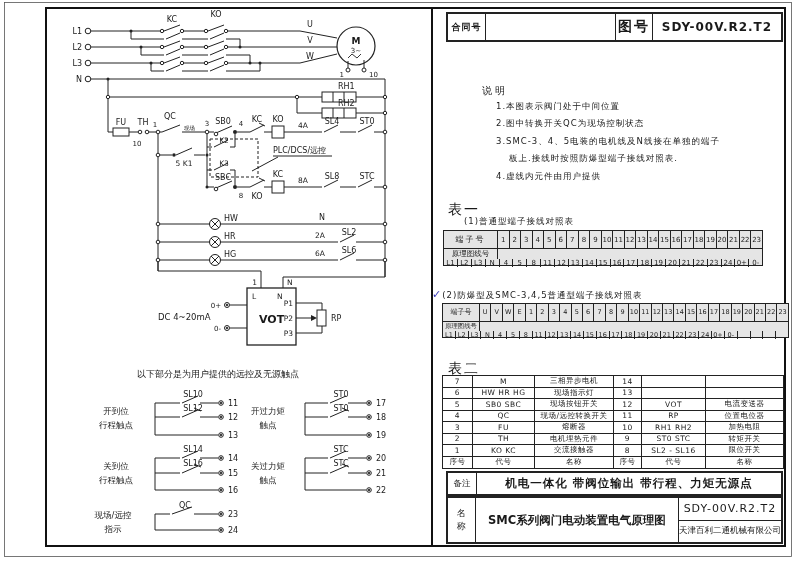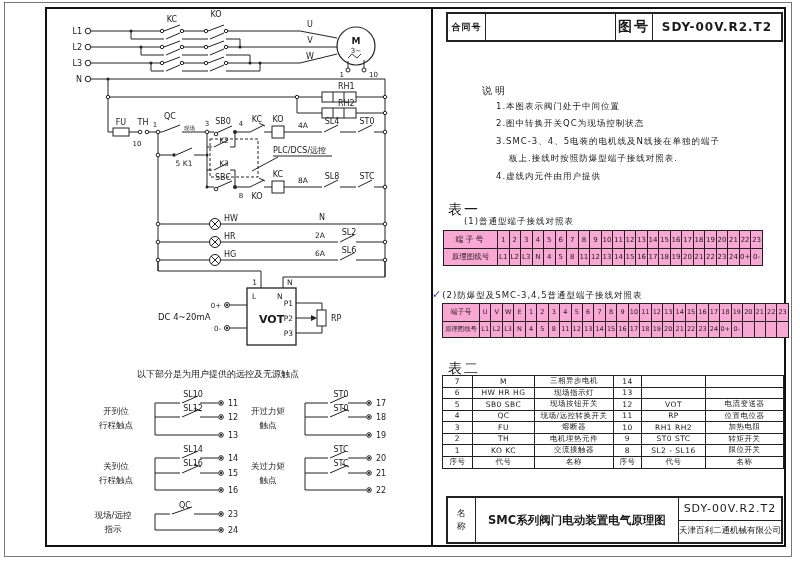--- a/index.html
+++ b/index.html
@@ -13,23 +13,23 @@
   .tblock .c1{width:38px;border-right:1.5px solid #222;font-size:9px;letter-spacing:1px;}
   .tblock .c2{width:130px;border-right:1.5px solid #222;}
   .tblock .c3{width:37px;border-right:1.5px solid #222;font-size:14px;letter-spacing:2px;}
   .tblock .c4{flex:1;font-size:12px;letter-spacing:1px;}
   
   .notes-title{left:482px;top:84px;font-size:10px;letter-spacing:3px;}
   .notes{left:448px;top:98px;width:330px;font-size:8.5px;letter-spacing:1px;margin-left:48px;}
   .notes div{height:17.4px;line-height:17.4px;white-space:nowrap;}
   .notes div.cont{padding-left:13px;}
   
-  .ttab{border:1.5px solid #222;box-sizing:border-box;background:#f9a8d4;}
+  .ttab{border:1.5px solid #222;box-sizing:border-box;background:#e5e5e5;}
   .trow{display:flex;box-sizing:border-box;}
-  .trow+.trow{border-top:1px solid #222;}
+  .trow+.trow{border-top:1px solid #222;flex-direction:column;}
   .thead{display:flex;align-items:center;justify-content:center;border-right:1px solid #222;box-sizing:border-box;}
   .tlist{flex:1;display:flex;}
   .tcell{flex:1;display:flex;align-items:center;justify-content:center;border-right:1px solid #222;box-sizing:border-box;overflow:hidden;}
   .tlist .tcell:last-child{border-right:none;}
   .t1{left:443px;top:230px;width:320px;}
   .t1 .trow{height:17px;}
   .t1 .thead{width:54px;font-size:8px;letter-spacing:2px;}
   .t1 .trow:nth-child(2) .thead{letter-spacing:0;font-size:7.5px;}
   .t1 .tcell{font-size:7px;}
   .t2{left:442px;top:303px;width:347px;}
@@ -543,20 +543,24 @@
       <div class="tcell">SL2 - SL16</div>
       <div class="tcell">限位开关</div>
       <div class="tcell">序号</div>
       <div class="tcell">代号</div>
       <div class="tcell">名称</div>
       <div class="tcell">序号</div>
       <div class="tcell">代号</div>
       <div class="tcell">名称</div>
     </div>
 
+<div class="abs remark">
+  <div class="rl">备注</div>
+  <div class="rt">机电一体化 带阀位输出 带行程、力矩无源点</div>
+</div>
 
 <div class="abs nameb">
   <div class="nl">
         <div>名称</div>
       </div>
   <div class="nm">SMC系列阀门电动装置电气原理图</div>
   <div class="nr">
     <div class="nr1">SDY-00V.R2.T2</div>
     <div class="nr2">天津百利二通机械有限公司</div>
   </div>

